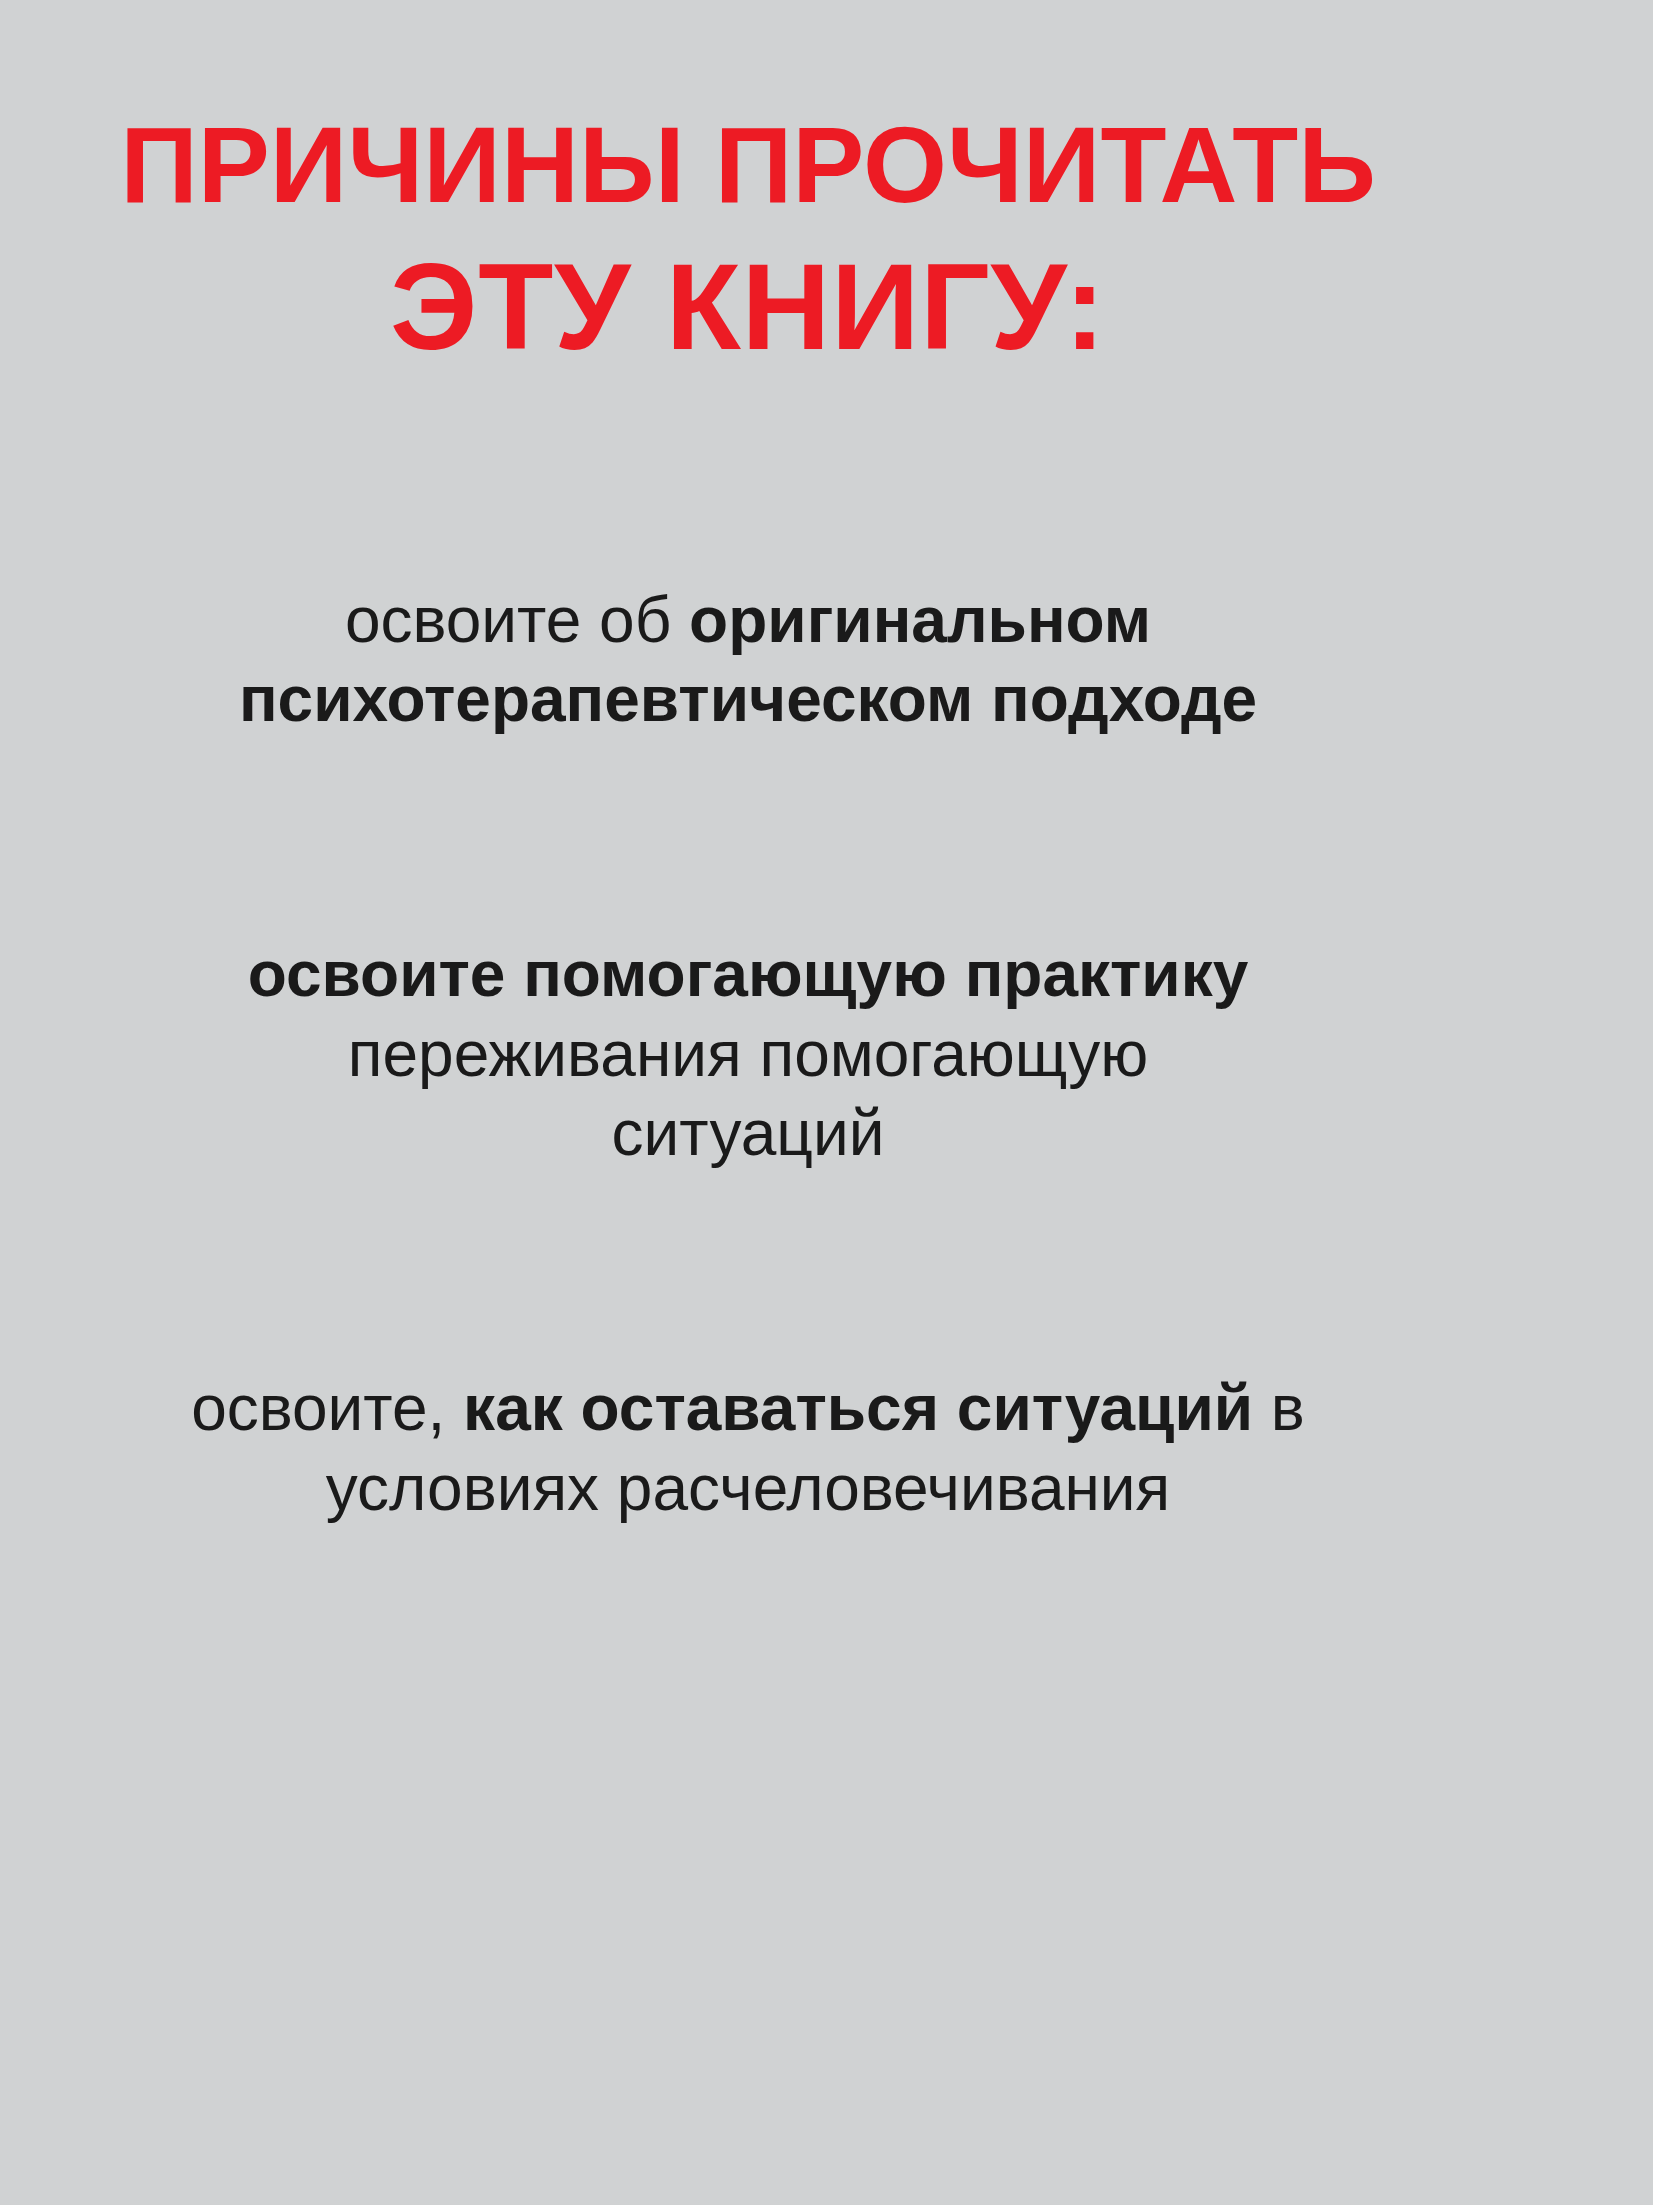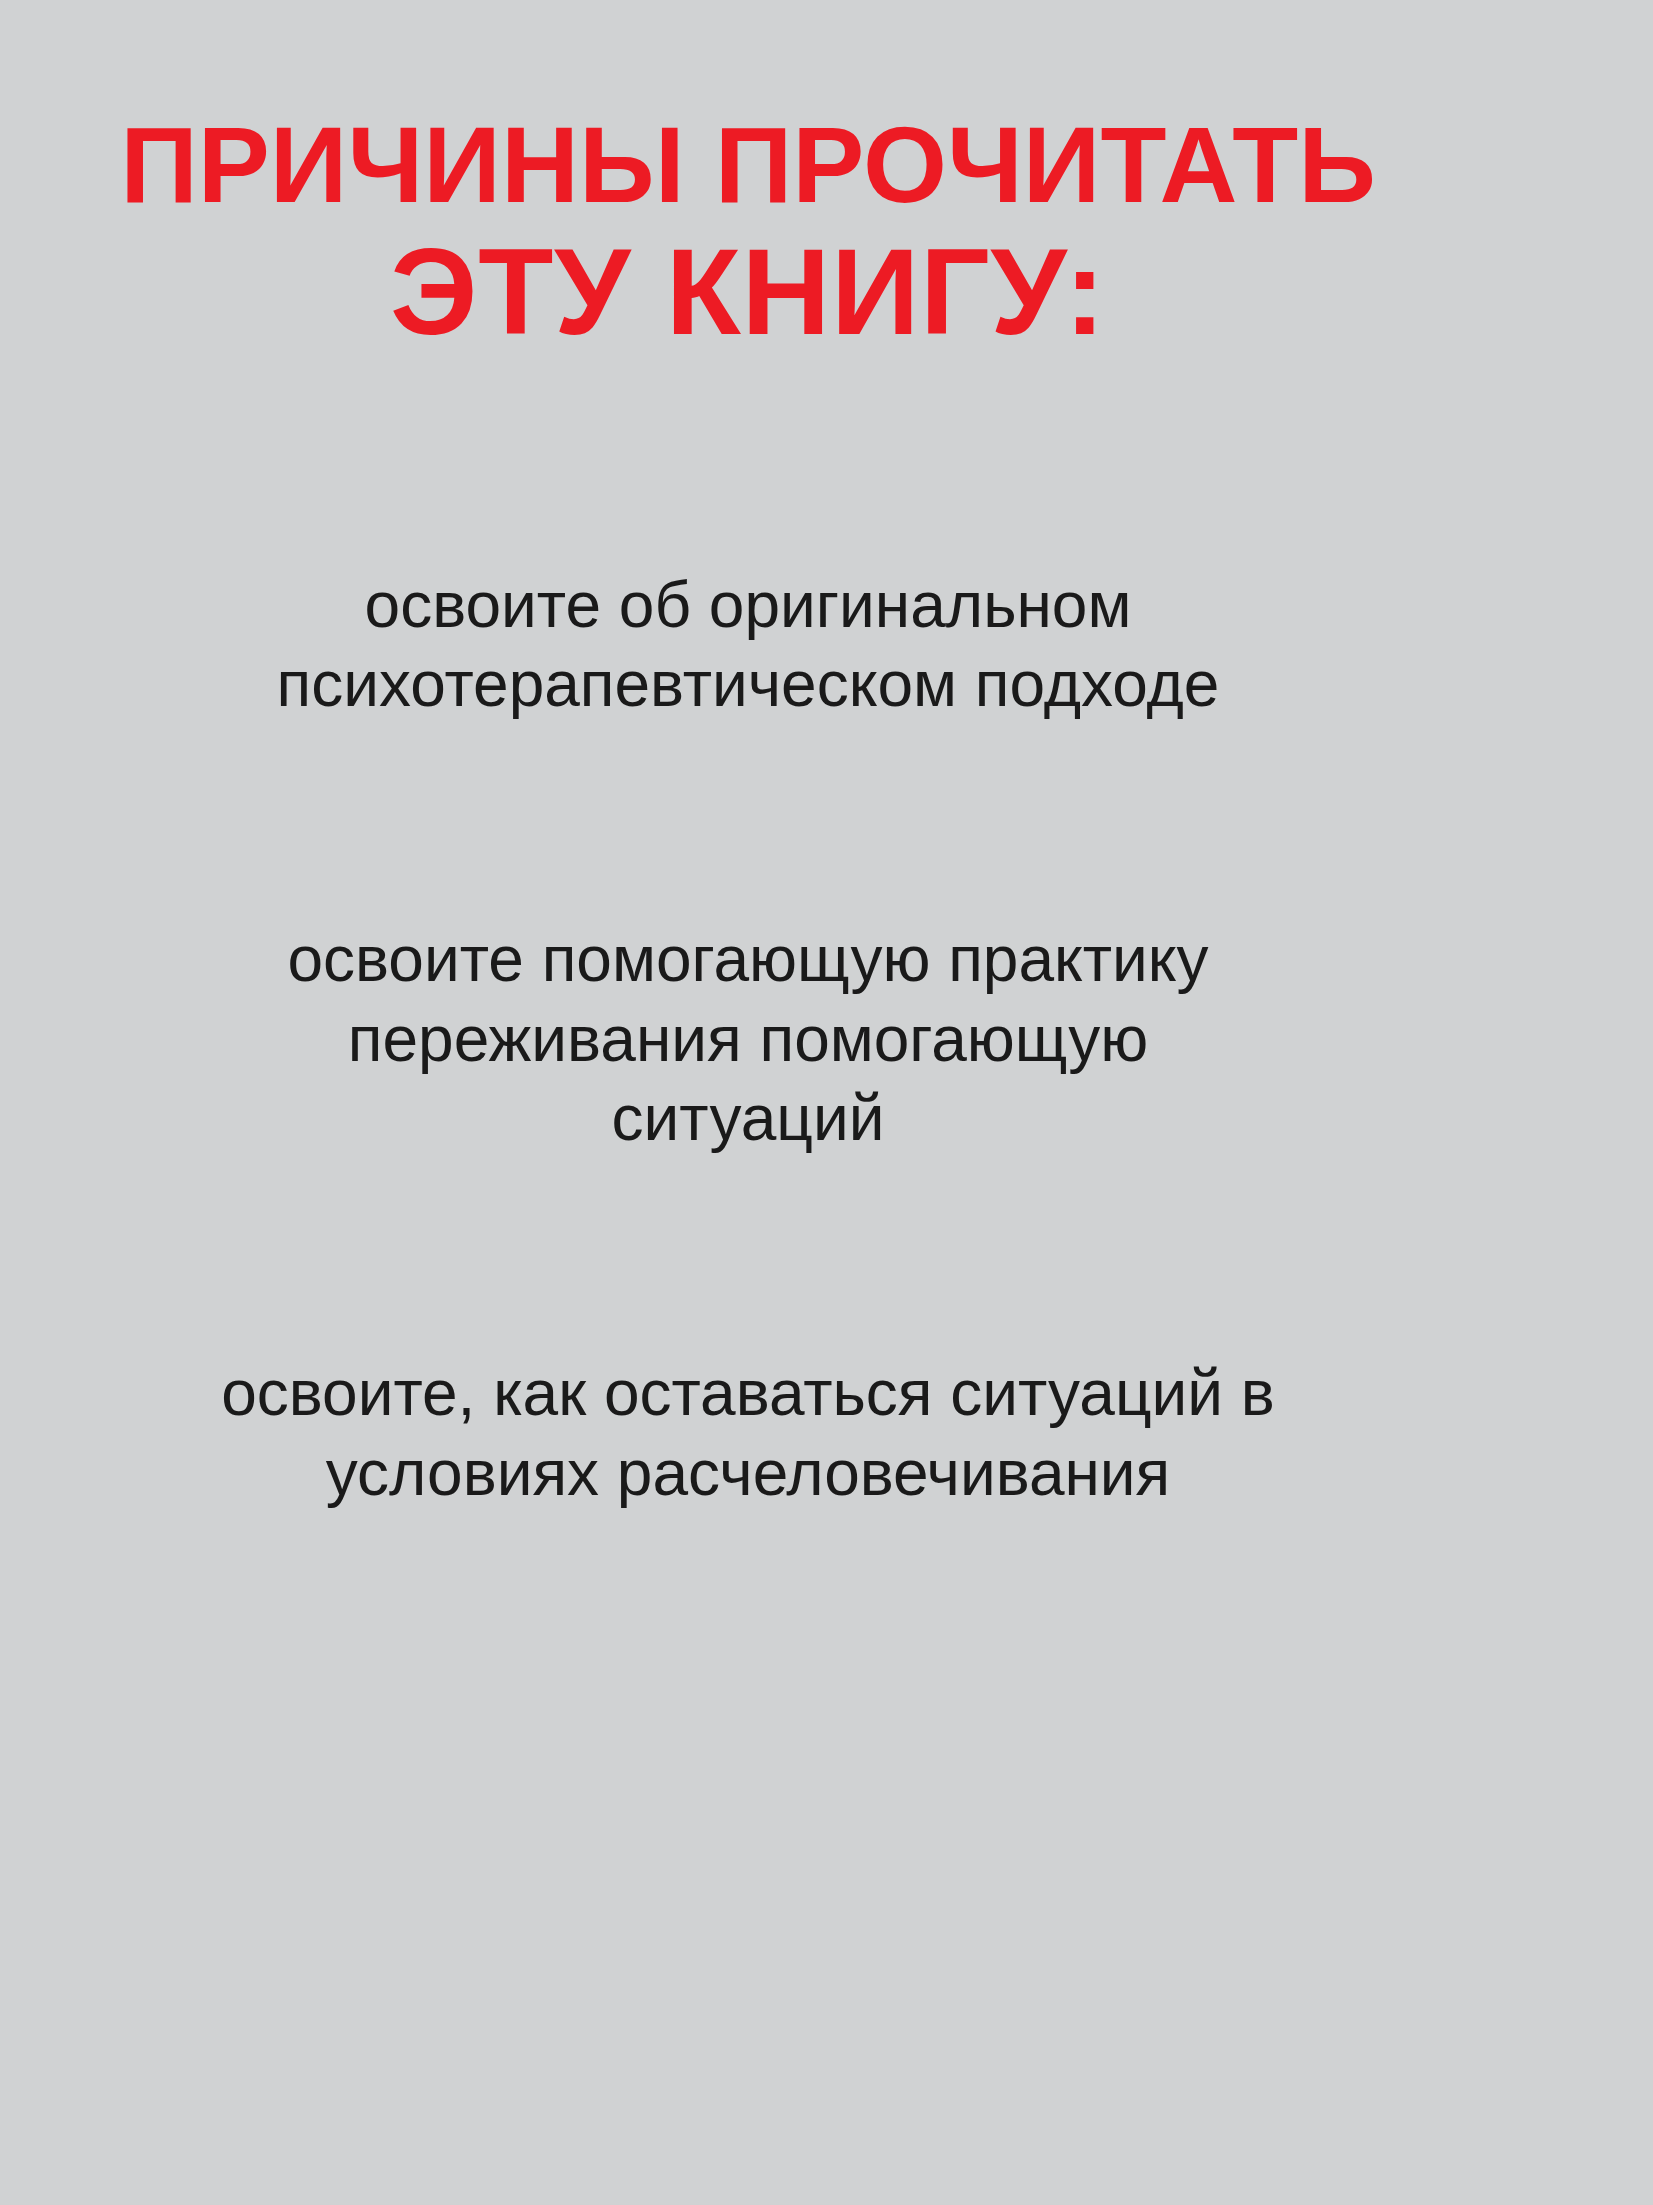--- a/index.html
+++ b/index.html
@@ -34,21 +34,21 @@
     margin: 0;
   }
   .headline-line1 {
     display: block;
     font-size: 108px;
     letter-spacing: 0px;
   }
   .headline-line2 {
     display: block;
     font-size: 123px;
-    margin-top: 9px;
+    margin-top: 24px;
     letter-spacing: 0.6px;
   }
 
   .bullets {
     width: 1201px;
     margin-top: 147px;
     display: flex;
     flex-direction: column;
     align-items: center;
   }
@@ -58,21 +58,21 @@
     color: #1a1a1a;
     font-size: 64px;
     line-height: 1.24;
     font-weight: 400;
     max-width: 1164px;
   }
   .bullet + .bullet {
     margin-top: 132px;
   }
   .bullet b {
-    font-weight: 400;
+    font-weight: 700;
   }
 
   .bullet-2 {
     max-width: 1078px;
   }
   .bullet-3 {
     max-width: 1121px;
   }
 
   .spacer {

